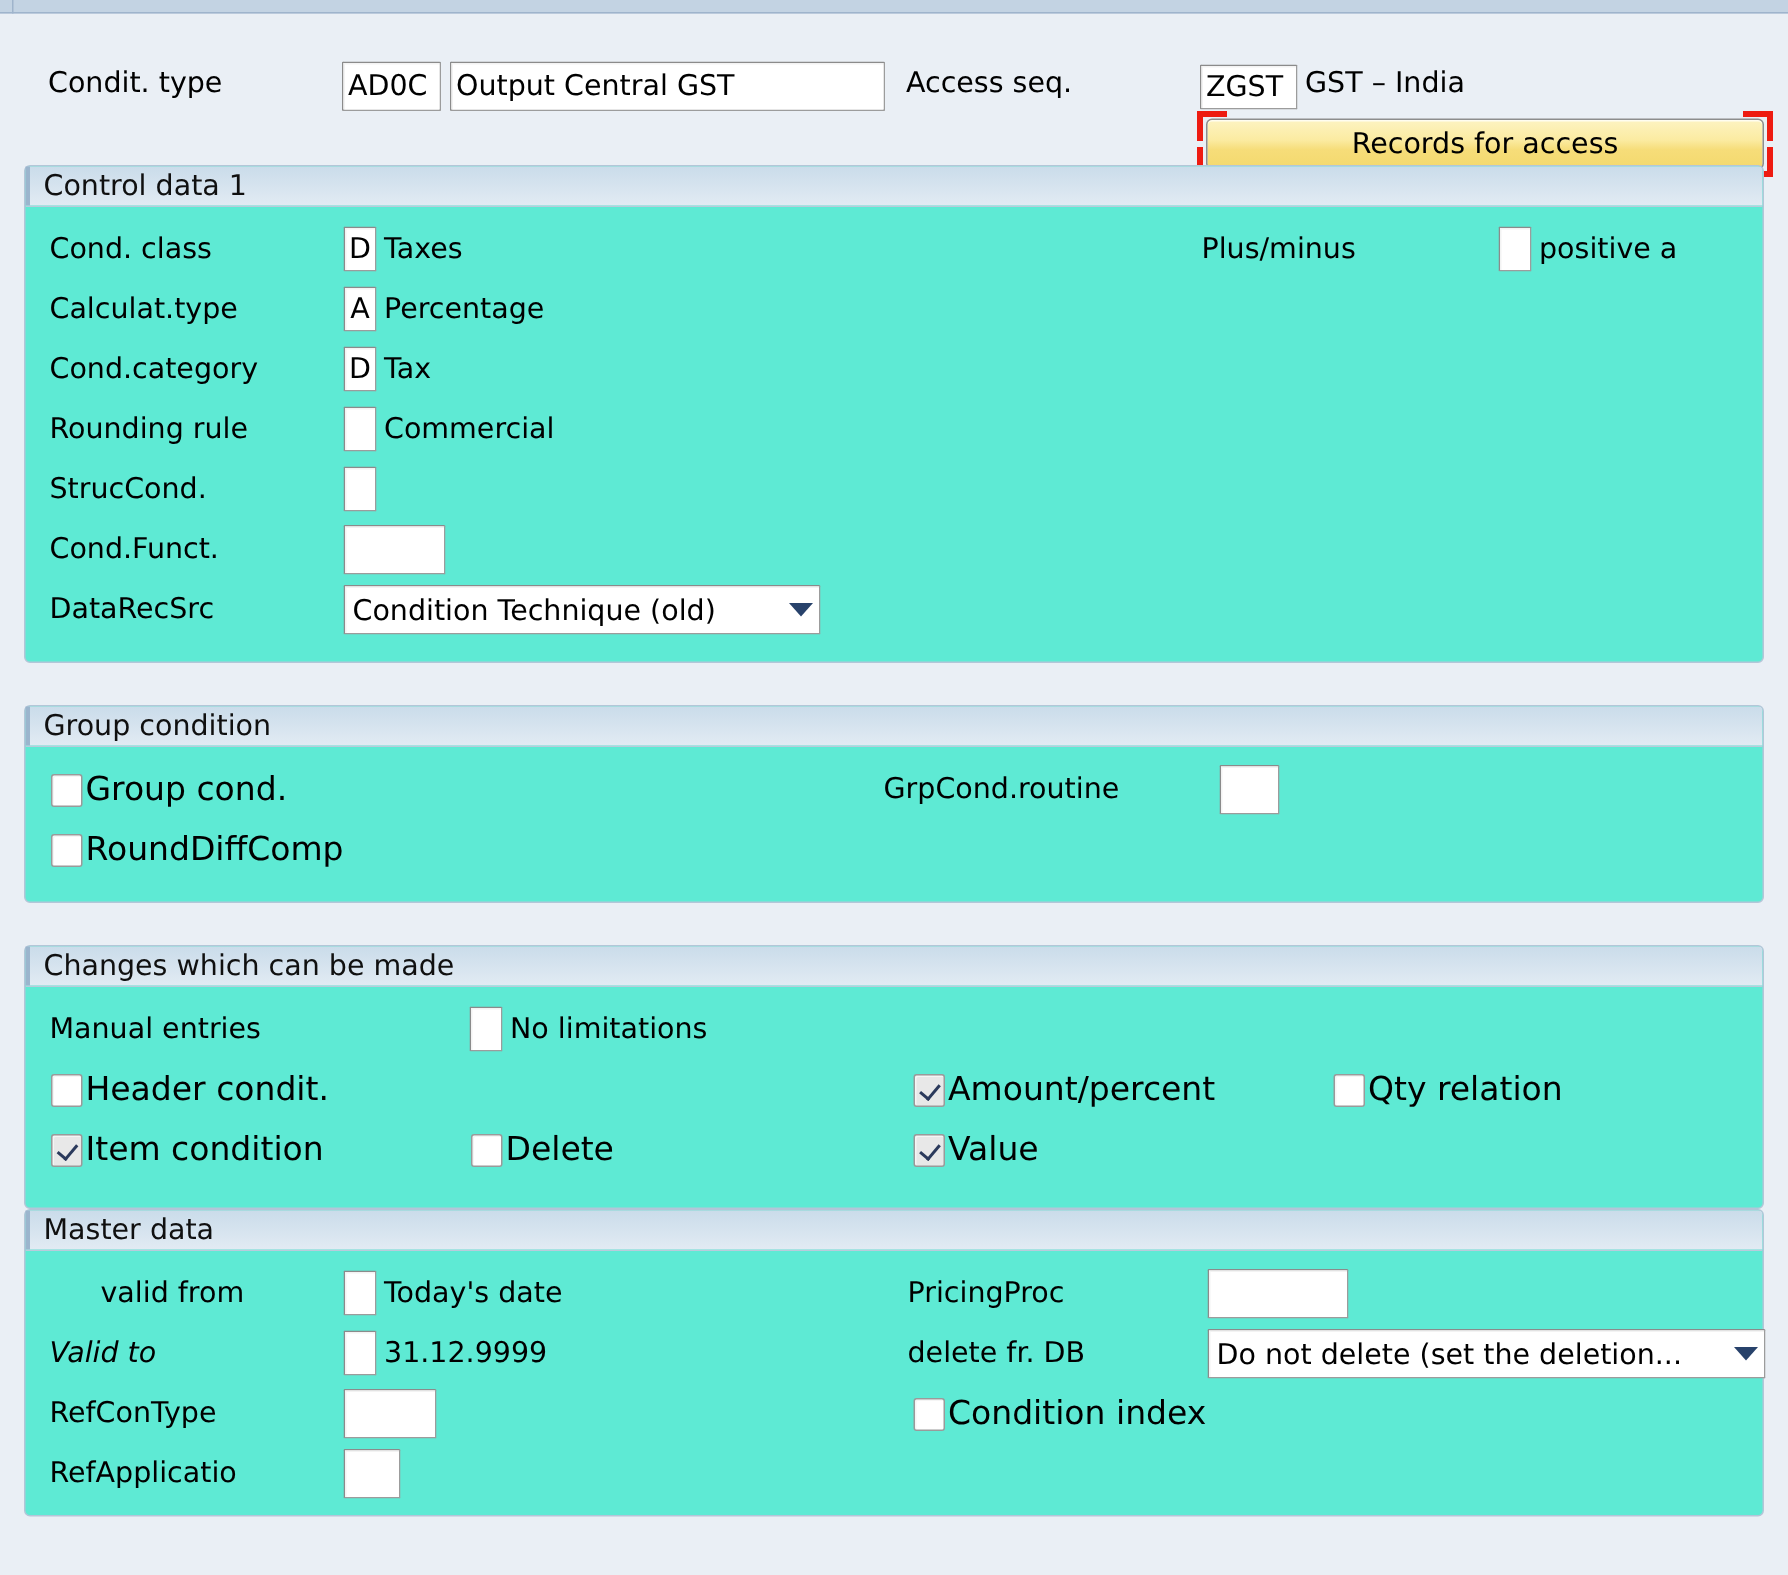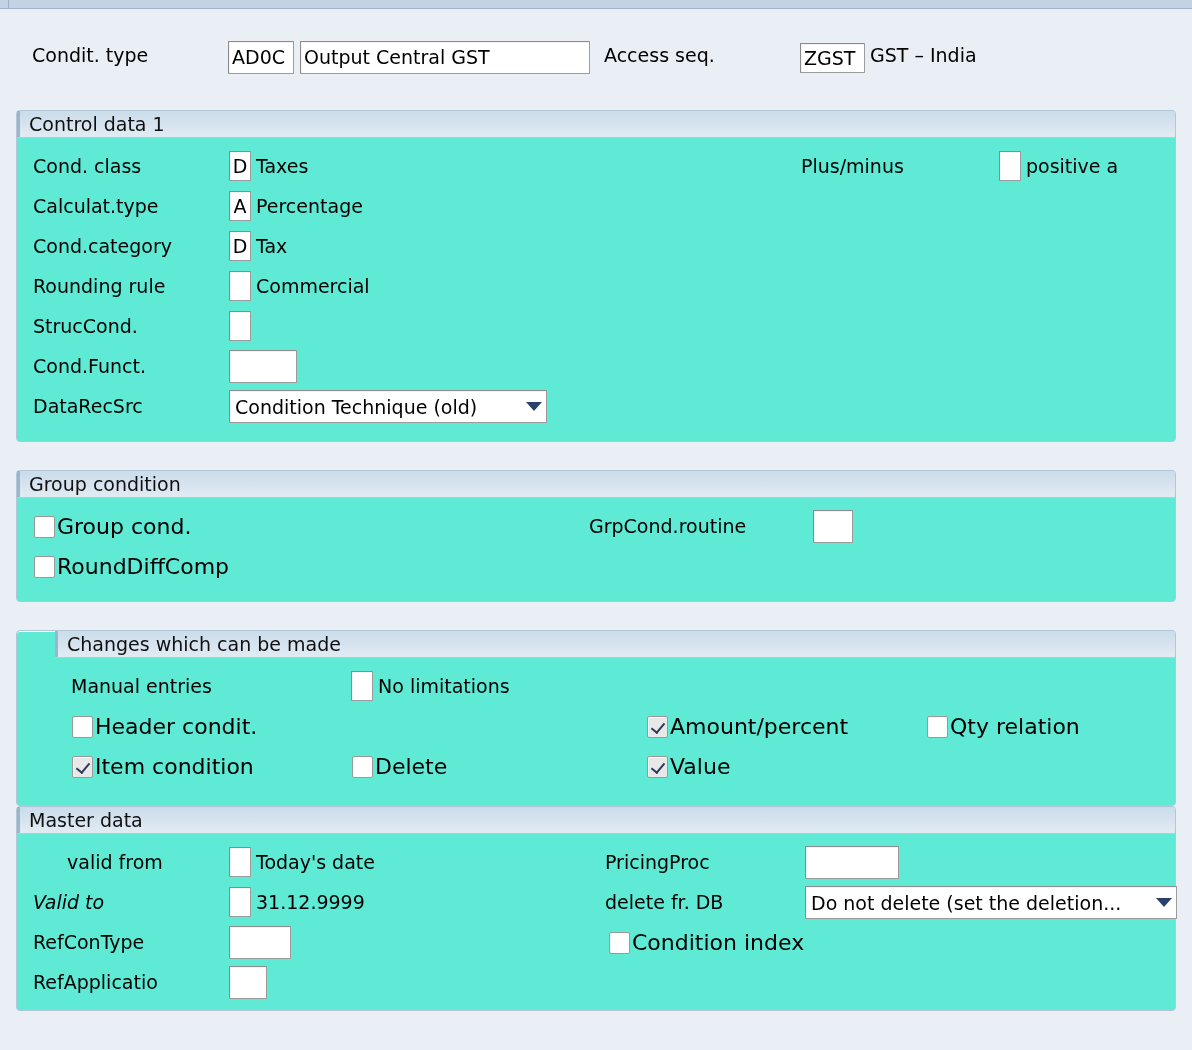--- a/index.html
+++ b/index.html
@@ -208,20 +208,27 @@
   <div class="abs fbox tall" style="left:228px; top:31px; width:66px;">AD0C</div>
 
   <div class="abs fbox tall" style="left:300px; top:31px; width:290px;">Output Central GST</div>
 
   <div class="abs lbl" style="left:604px; top:34px;">Access seq.</div>
 
   <div class="abs fbox sm" style="left:800px; top:33px; width:65px;">ZGST</div>
 
   <div class="abs lbl" style="left:870px; top:34px;">GST – India</div>
 
+  <div class="btn-wrap">
+    <div class="brk tl"></div>
+    <div class="brk tr"></div>
+    <div class="brk bl"></div>
+    <div class="brk br"></div>
+    <div class="btn-yellow">Records for access</div>
+  </div>
 </div>
 
 <div class="panel" style="left:16px; top:110px; width:1160px; height:332px;">
   <div class="panel-hdr">
     <span class="t">Control data 1</span>
   </div>
   <div class="panel-body">
 
     <div class="abs lbl" style="left:16px; top:17px;">Cond. class</div>
     <div class="abs fbox sm keybox" style="left:212px; top:13px;">D</div>
@@ -273,21 +280,21 @@
       <span class="cb"></span>
       <span class="cbtext">RoundDiffComp</span>
     </div>
 
     <div class="abs lbl" style="left:572px; top:17px;">GrpCond.routine</div>
     <div class="abs fbox tall" style="left:796px; top:12px; width:40px;"></div>
 
   </div>
 </div>
 
-<div class="panel" style="left:16px; top:630px; width:1160px; height:176px;padding-left:38px;">
+<div class="panel" style="left:16px; top:630px; width:1160px; height:176px;">
   <div class="panel-hdr">
     <span class="t">Changes which can be made</span>
   </div>
   <div class="panel-body">
 
     <div class="abs lbl" style="left:16px; top:17px;">Manual entries</div>
     <div class="abs fbox sm keybox" style="left:296px; top:13px;"></div>
     <div class="abs lbl" style="left:323px; top:17px;">No limitations</div>
 
     <div class="abs cbrow" style="left:17px; top:56px;">

